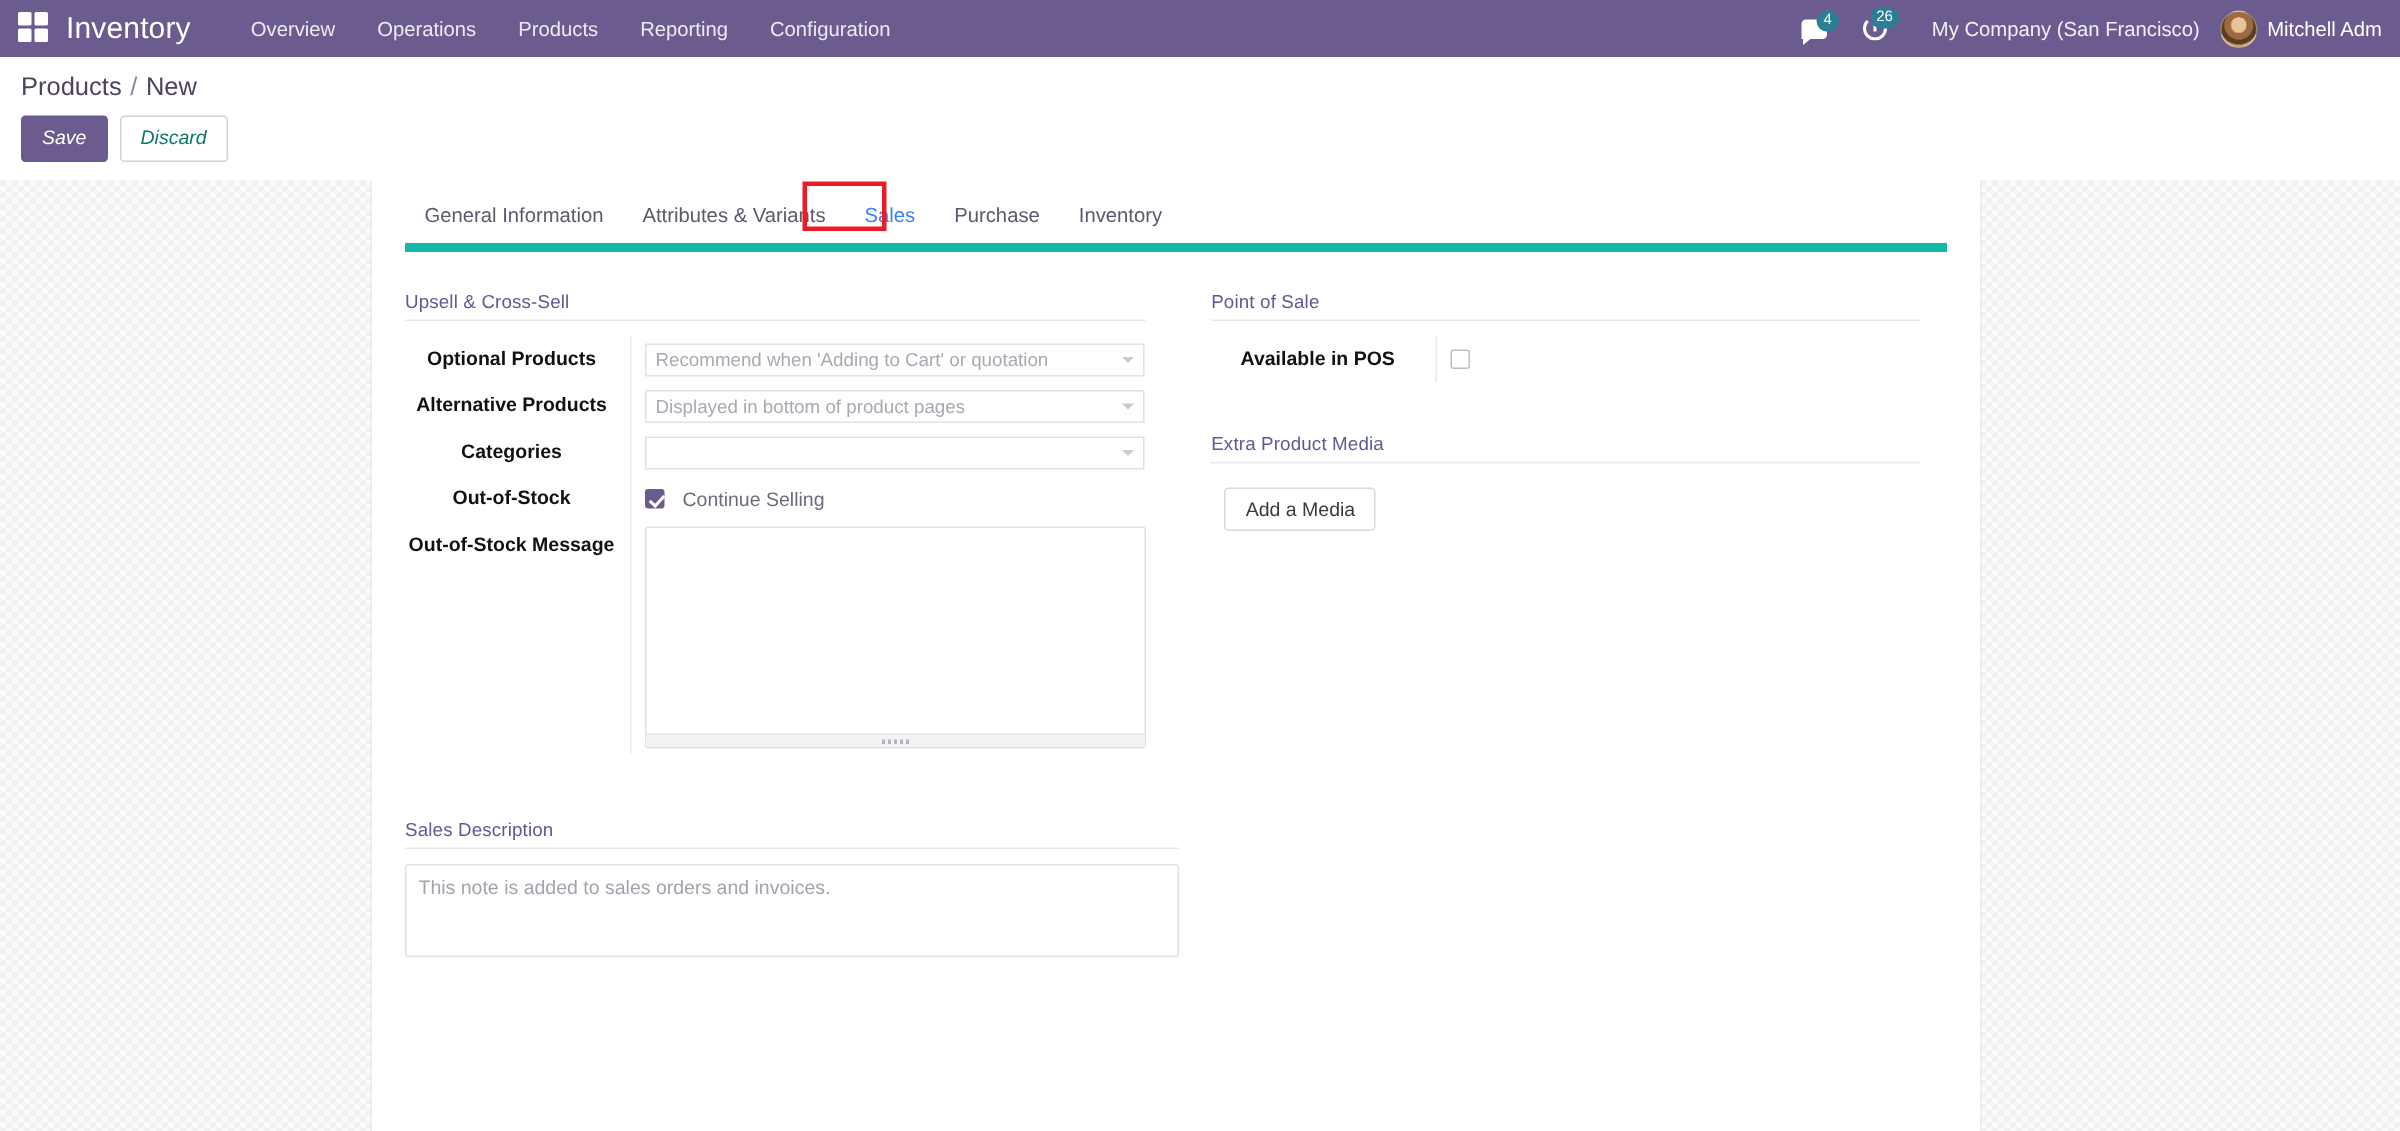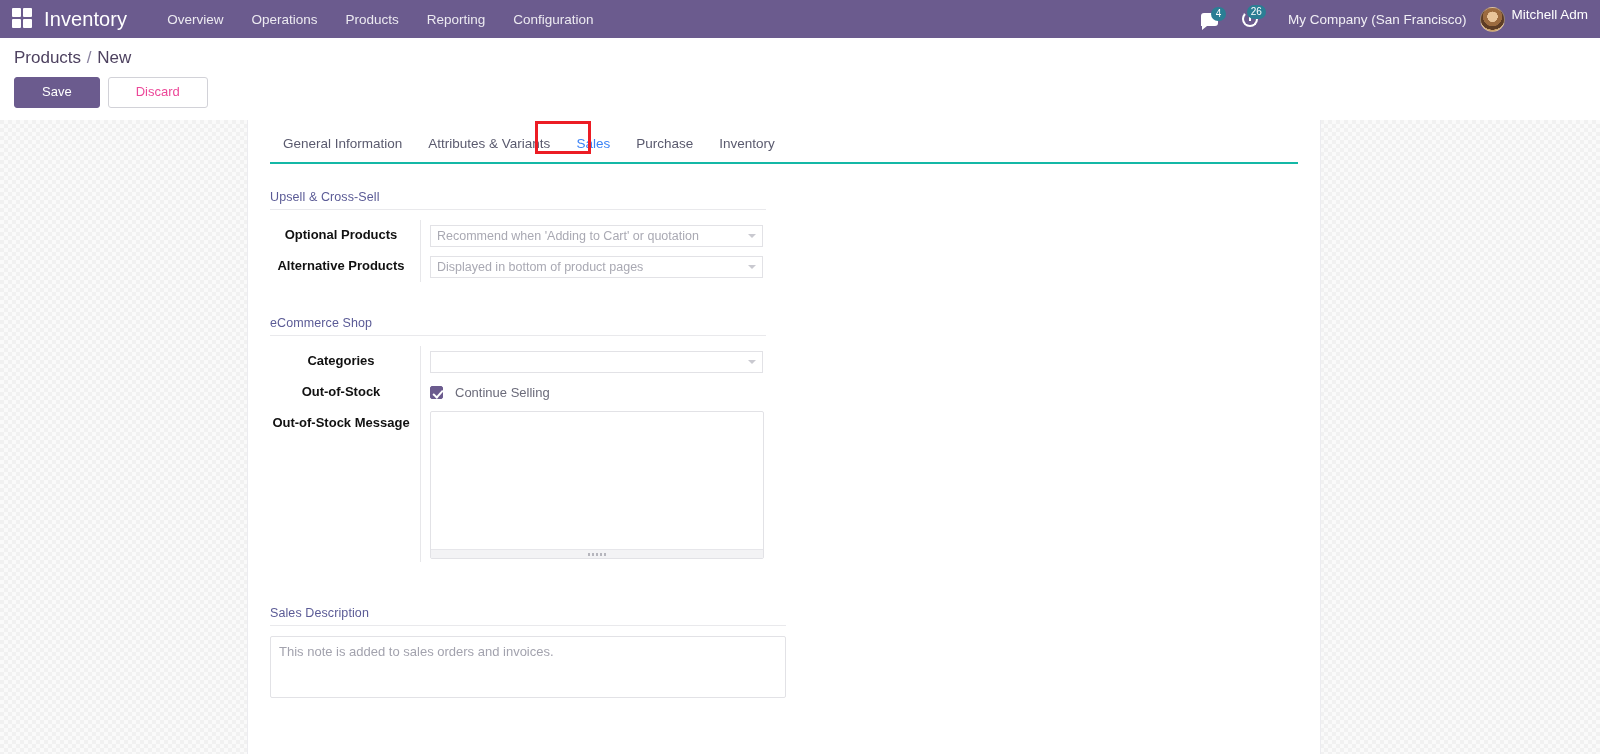--- a/index.html
+++ b/index.html
@@ -55,44 +55,45 @@
     content: ""; position: absolute; left: 5px; top: 2px;
     width: 2px; height: 6px; background: #ffffff;
   }
   .badge {
     position: absolute; top: -6px; right: 4px;
     background: #2b7e94; color: #ffffff;
     font-size: 10px; line-height: 1;
     padding: 2px 4px; border-radius: 8px; min-width: 15px; text-align: center;
   }
   .company-name { font-size: 13.5px; color: #f1eff5; padding: 0 14px 0 18px; white-space: nowrap; cursor: pointer; }
-  .user-box { display: flex; gap: 6px; cursor: pointer; padding-right: 2px; }
+  .user-box { display: flex; align-items: center; gap: 6px; cursor: pointer; padding-right: 2px; }
   .avatar {
     width: 25px; height: 25px; border-radius: 50%; overflow: hidden;
     background: radial-gradient(circle at 50% 38%, #e8c49a 0 28%, #9c6b3f 29% 52%, #5d3c24 53% 70%, #c9a06a 71% 100%);
     border: 1px solid rgba(255,255,255,.35); flex: none;
   }
   .user-name { font-size: 13.5px; color: #ffffff; white-space: nowrap; }
 
   
   .control-panel {
     background: #ffffff; padding: 10px 0 12px 14px;
     position: relative; z-index: 15;
   }
   .breadcrumb { font-size: 17px; color: #4e4260; margin-bottom: 9px; }
   .breadcrumb .crumb-link { cursor: pointer; }
   .breadcrumb .sep { color: #8a83a0; margin: 0 1px; }
   .btn-row { display: flex; gap: 8px; }
   .btn {
-    font-size: 13px; padding: 5px 27px; border-radius: 3px;
+    font-size: 13px; padding: 5px 13px; border-radius: 3px;
     border: 1px solid transparent; cursor: pointer; line-height: 1.45;
     font-family: "Liberation Sans", sans-serif;
+    font-style: italic;
   }
   .btn-save { background: #6b5b8e; color: #ffffff; border-color: #6b5b8e; }
-  .btn-discard { background: #ffffff; color: #ec4899; border-color: #d2d2d8; }
+  .btn-discard { background: #ffffff; color: #0f766e; border-color: #d2d2d8; }
 
   
   .page-body {
     position: absolute; left: 0; right: 0; top: 115px; bottom: 0;
     background-color: #fafafa;
     background-image:
       linear-gradient(45deg, #f1f1f1 25%, transparent 25%, transparent 75%, #f1f1f1 75%),
       linear-gradient(45deg, #f1f1f1 25%, transparent 25%, transparent 75%, #f1f1f1 75%);
     background-size: 8px 8px;
     background-position: 0 0, 4px 4px;
@@ -100,21 +101,21 @@
     overflow: hidden;
   }
   .sheet-wrap { position: absolute; left: 248px; top: 0; width: 1072px; bottom: 0; }
   .sheet {
     background: #ffffff; min-height: 100%;
     box-shadow: 0 0 0 1px #ececf0;
     padding: 0 22px;
   }
 
   
-  .tabs { display: flex; border-bottom: 2px solid #14b8a6; padding-top: 10px; position: relative; }
+  .tabs { display: flex; border-bottom: 6px solid #14b8a6; padding-top: 10px; position: relative; }
   .tab {
     font-size: 13.5px; color: #5a5a6e; padding: 10px 13px 11px;
     cursor: pointer; white-space: nowrap; border-bottom: 1px solid transparent;
     margin-bottom: -1px;
   }
   .tab.active { color: #3b82f6; }
   .tab-highlight {
     position: absolute; left: 265px; top: 5px; width: 56px; height: 33px;
     border: 3px solid #ec1c24; pointer-events: none; z-index: 5;
     background: rgba(255,255,255,0);
@@ -277,21 +278,20 @@
           <div class="field-row">
             <div class="f-label">Alternative Products</div>
             <div class="f-value">
               <div class="select-box">
                 <span class="select-text">Displayed in bottom of product pages</span>
                 <span class="caret"></span>
               </div>
             </div>
           </div>
 
-          <div class="group-title inner">eCommerce Shop</div>
 
 
           <div class="field-row">
             <div class="f-label">Categories</div>
             <div class="f-value">
               <div class="select-box">
                 <span class="select-text"></span>
                 <span class="caret"></span>
               </div>
             </div>
@@ -310,20 +310,38 @@
             <div class="f-label">Out-of-Stock Message</div>
             <div class="f-value tall">
               <div class="textarea-box">
                 <span class="grip"></span>
               </div>
             </div>
           </div>
 
         </div>
 
+        <div class="col right">
+
+          <div class="group-title">Point of Sale</div>
+
+          <div class="field-row">
+            <div class="f-label">Available in POS</div>
+            <div class="f-value">
+              <span class="cbx"></span>
+            </div>
+          </div>
+
+          <div class="group-title inner">Extra Product Media</div>
+
+          <div class="media-wrap">
+            <button class="btn-media">Add a Media</button>
+          </div>
+
+        </div>
       </div>
 
       <div class="sales-desc">
         <div class="group-title">Sales Description</div>
         <div class="desc-area">This note is added to sales orders and invoices.</div>
       </div>
 
     </div>
   </div>
 </div>

